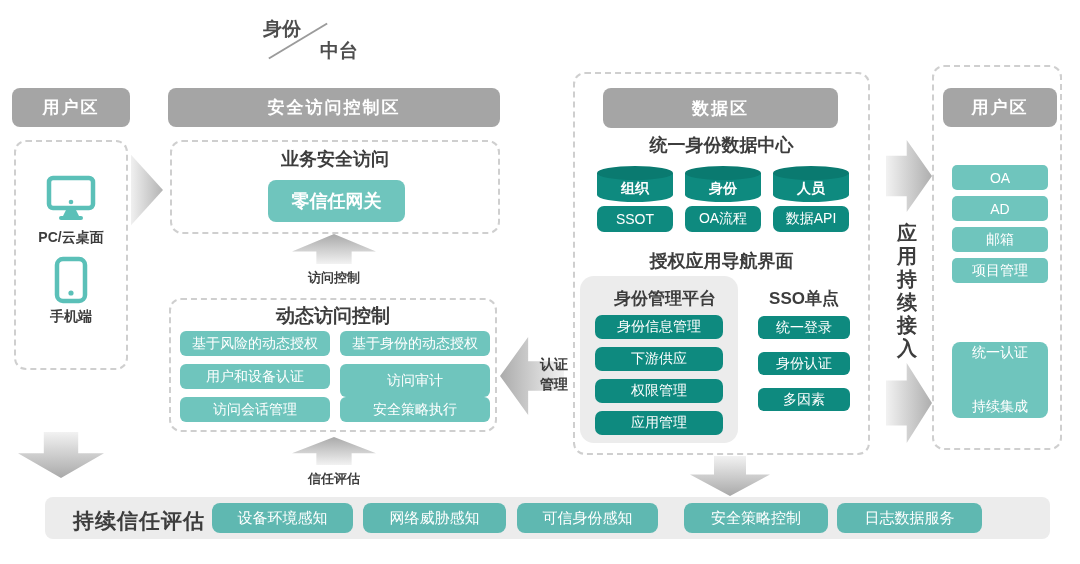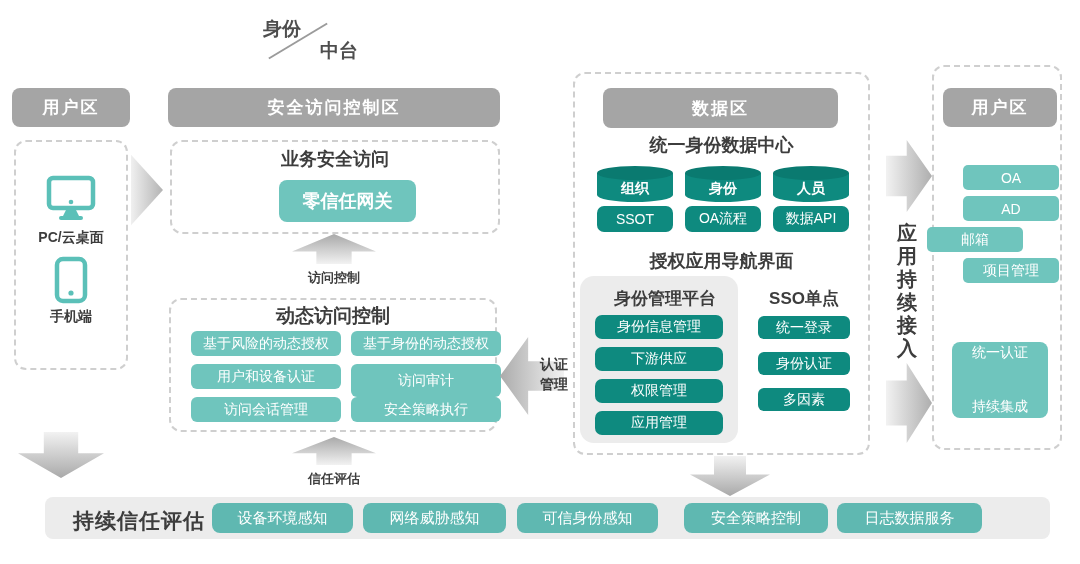--- a/index.html
+++ b/index.html
@@ -11,21 +11,21 @@
   .abs { position:absolute; }
   .hdr {
     position:absolute; background:#a5a5a5; border-radius:8px; color:#ffffff;
     font-weight:bold; font-size:17px; display:flex; align-items:center; justify-content:center;
     letter-spacing:2px;
   }
   .dashed { position:absolute; border:2px dashed #cfcfcf; border-radius:12px; background:transparent; }
   .sec-title { position:absolute; text-align:center; font-weight:bold; color:#3d3d3d; }
   .btn-light {
     position:absolute; background:#6fc5bd; border-radius:6px; color:#ffffff;
-    font-size:15px; text-align:center; display:flex; align-items:center; justify-content:center;margin-left:11px;
+    font-size:15px; text-align:center; display:flex; align-items:center; justify-content:center;
   }
   .btn-dark {
     position:absolute; background:#0e8a7f; border-radius:7px; color:#ffffff;
     font-size:14px; text-align:center; display:flex; align-items:center; justify-content:center;
   }
   .btn-bar {
     position:absolute; background:#5fb8b1; border-radius:8px; color:#ffffff;
     font-size:15px; display:flex; align-items:center; justify-content:center;
   }
   .panel-gray { position:absolute; background:#ececec; border-radius:14px; }
@@ -151,21 +151,21 @@
   <div class="ar ar-down" style="left:690px;top:456px;width:80px;height:40px;"></div>
 
   <div class="ar ar-right" style="left:886px;top:140px;width:46px;height:72px;"></div>
   <div class="vtext" style="left:894px;top:222px;">应用持续接入</div>
   <div class="ar ar-right" style="left:886px;top:363px;width:46px;height:80px;"></div>
 
   <div class="dashed" style="left:932px;top:65px;width:130px;height:385px;"></div>
   <div class="hdr" style="left:943px;top:88px;width:114px;height:39px;">用户区</div>
   <div class="btn-light" style="left:952px;top:165px;width:96px;height:25px;font-size:14px;border-radius:5px;">OA</div>
   <div class="btn-light" style="left:952px;top:196px;width:96px;height:25px;font-size:14px;border-radius:5px;">AD</div>
-  <div class="btn-light" style="left:916px;top:227px;width:96px;height:25px;font-size:14px;border-radius:5px;">邮箱</div>
+  <div class="btn-light" style="left:952px;top:227px;width:96px;height:25px;font-size:14px;border-radius:5px;">邮箱</div>
   <div class="btn-light" style="left:952px;top:258px;width:96px;height:25px;font-size:14px;border-radius:5px;">项目管理</div>
   <div class="authbox" style="left:952px;top:342px;width:96px;height:76px;gap:36px;">
     <span>统一认证</span>
     <span>持续集成</span>
   </div>
 
   <div class="bar" style="left:45px;top:497px;width:1005px;height:42px;"></div>
   <div class="abs" style="left:73px;top:507px;font-size:21px;font-weight:bold;color:#3d3d3d;letter-spacing:1px;">持续信任评估</div>
   <div class="btn-bar" style="left:212px;top:503px;width:141px;height:30px;">设备环境感知</div>
   <div class="btn-bar" style="left:363px;top:503px;width:143px;height:30px;">网络威胁感知</div>

